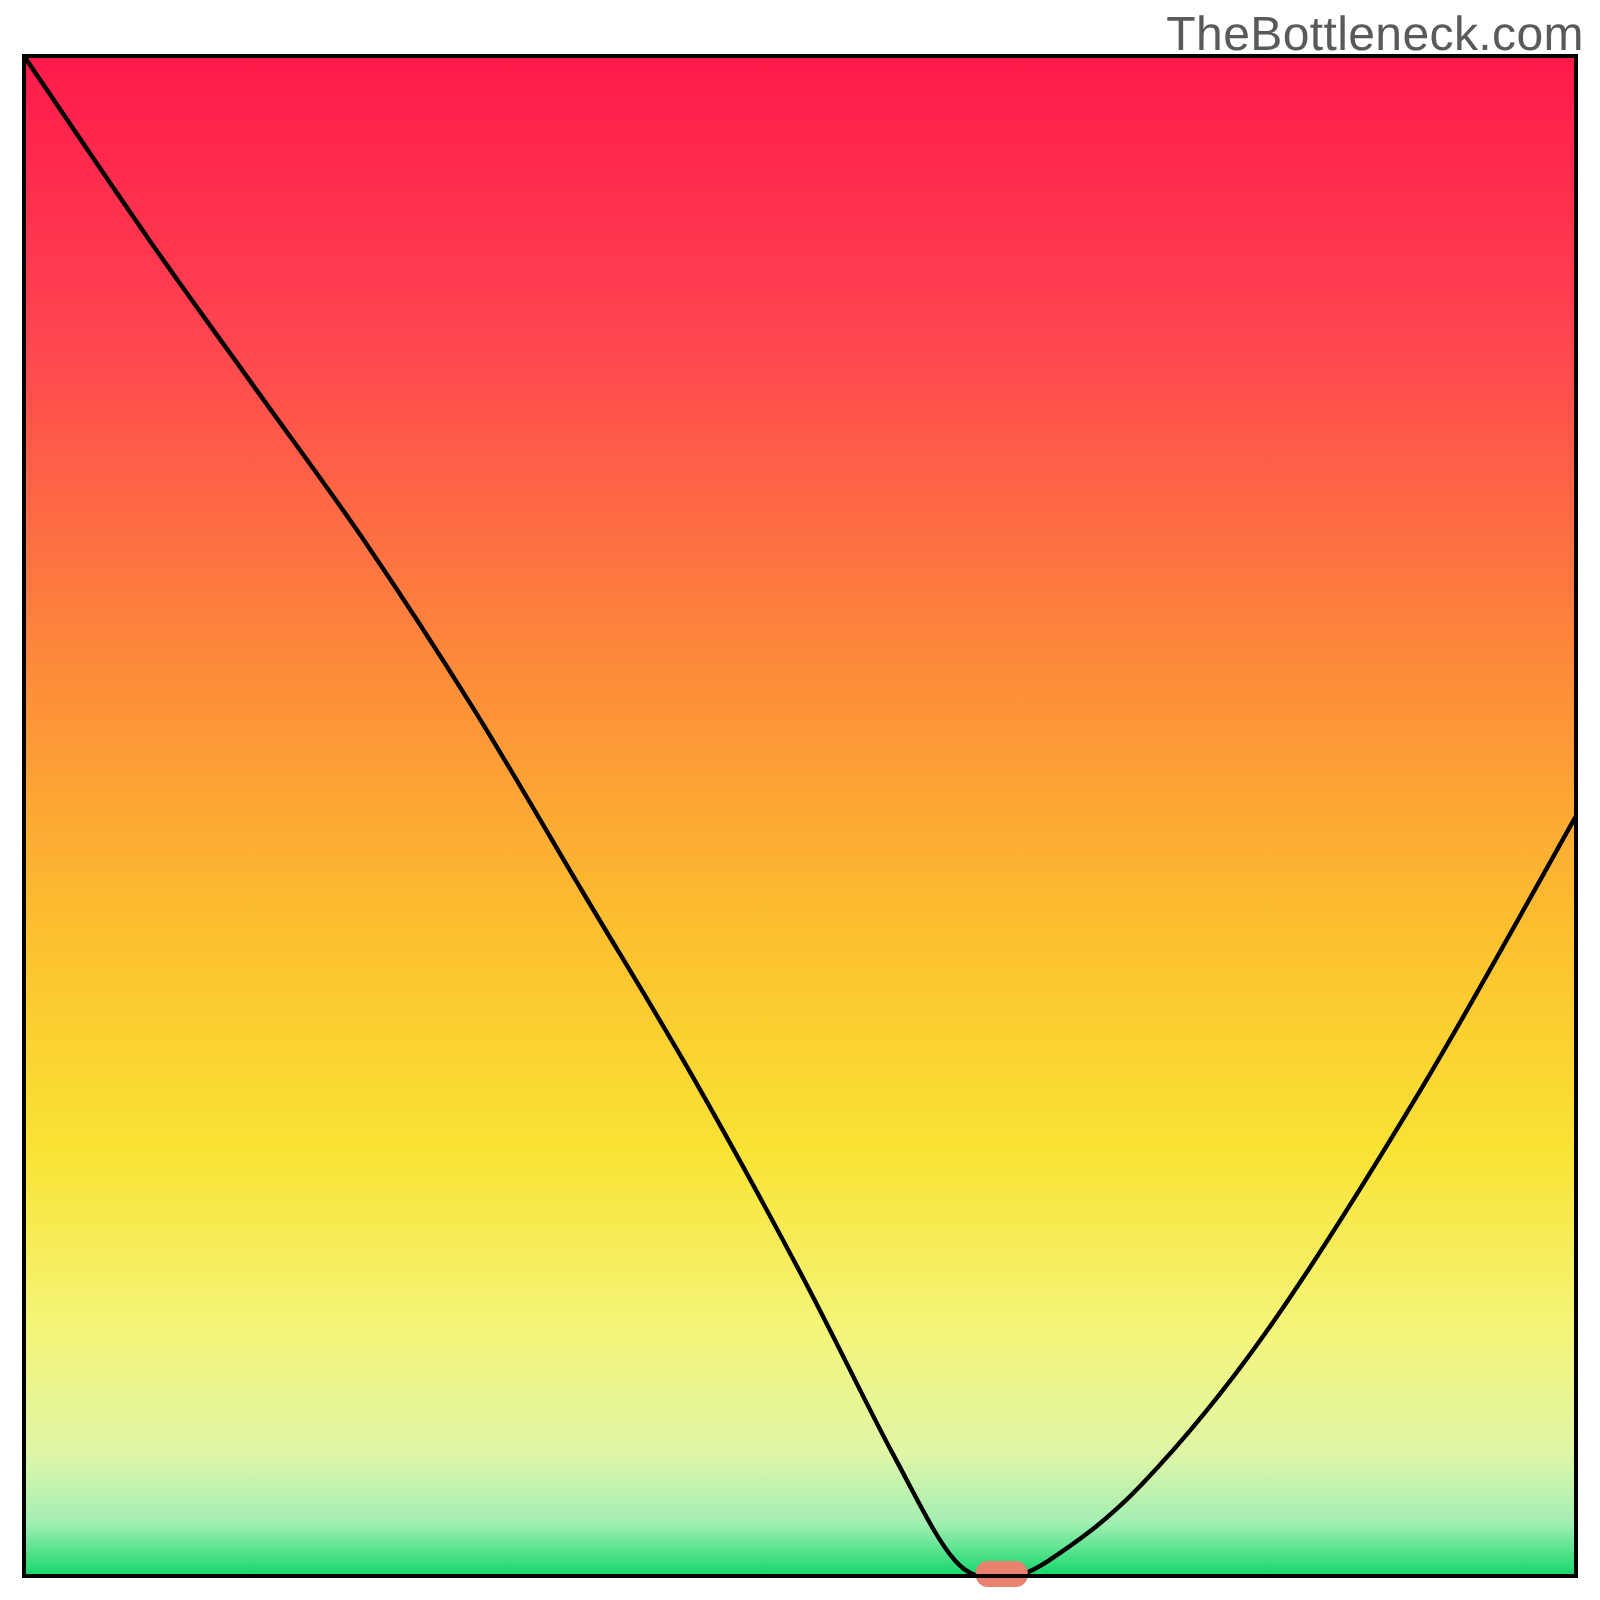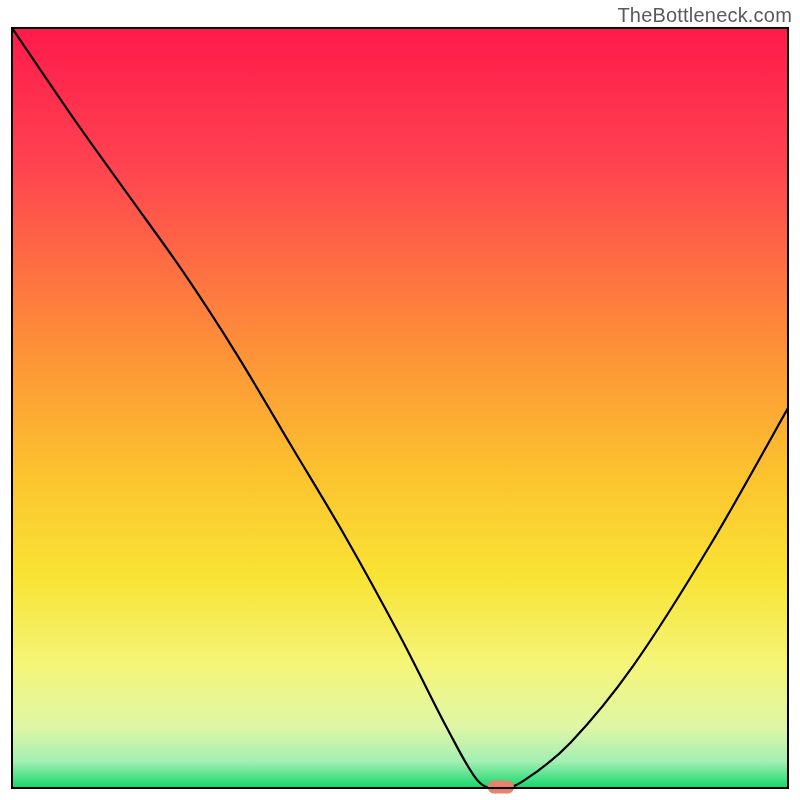--- a/index.html
+++ b/index.html
@@ -13,21 +13,21 @@
   .chart-container {
     position: relative;
     width: 800px;
     height: 800px;
   }
   .watermark {
     position: absolute;
     top: 4px;
     right: 8px;
     color: #5a5a5a;
-    font-size: 20px;
+    font-size: 24px;
     font-weight: 500;
     letter-spacing: 0.2px;
   }
   svg.plot {
     position: absolute;
     left: 0;
     top: 0;
     width: 800px;
     height: 800px;
   }

